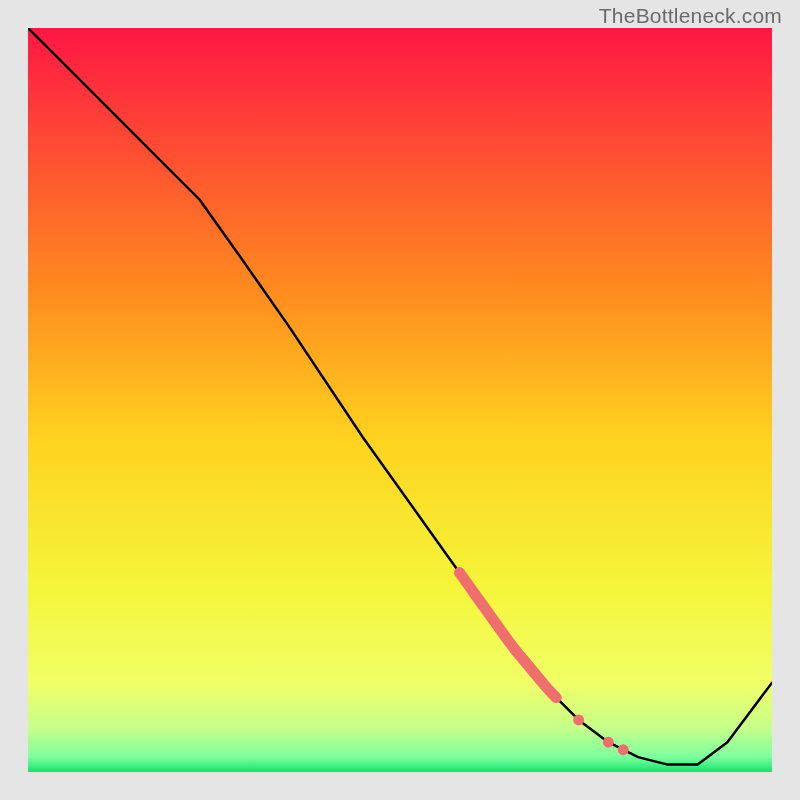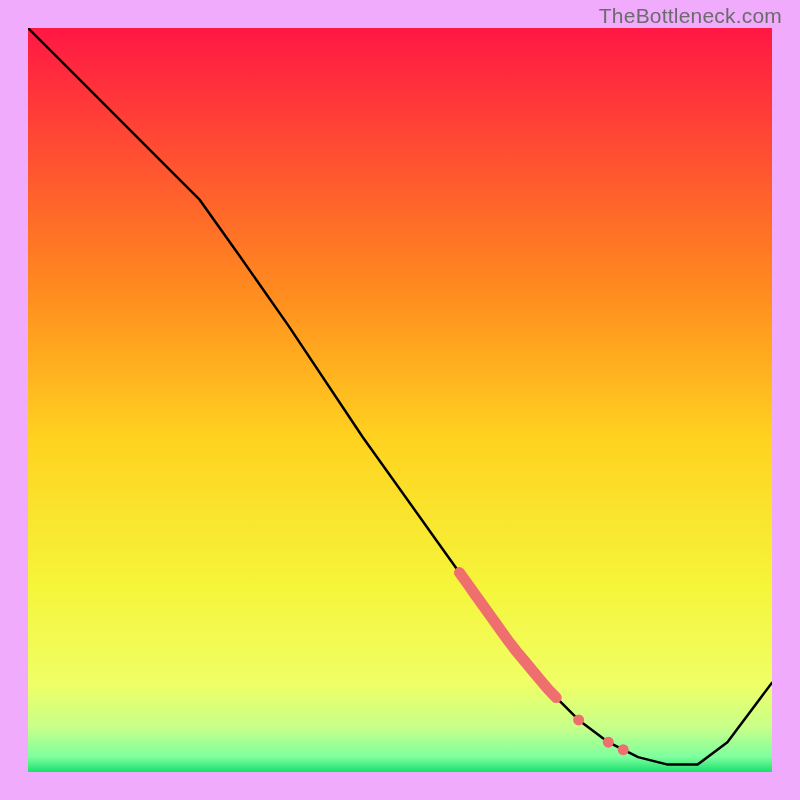--- a/index.html
+++ b/index.html
@@ -9,21 +9,21 @@
     width: 800px;
     height: 800px;
     overflow: hidden;
     position: relative;
     font-family: Arial, Helvetica, sans-serif;
   }
   .outer {
     position: absolute;
     top: 0; left: 0;
     width: 800px; height: 800px;
-    background: #f0abfc;
+    background: #e5e5e5;
   }
   .watermark {
     position: absolute;
     top: 4px;
     right: 18px;
     color: #6b6b6b;
     font-size: 21px;
     letter-spacing: 0.2px;
     font-weight: 400;
     z-index: 10;

